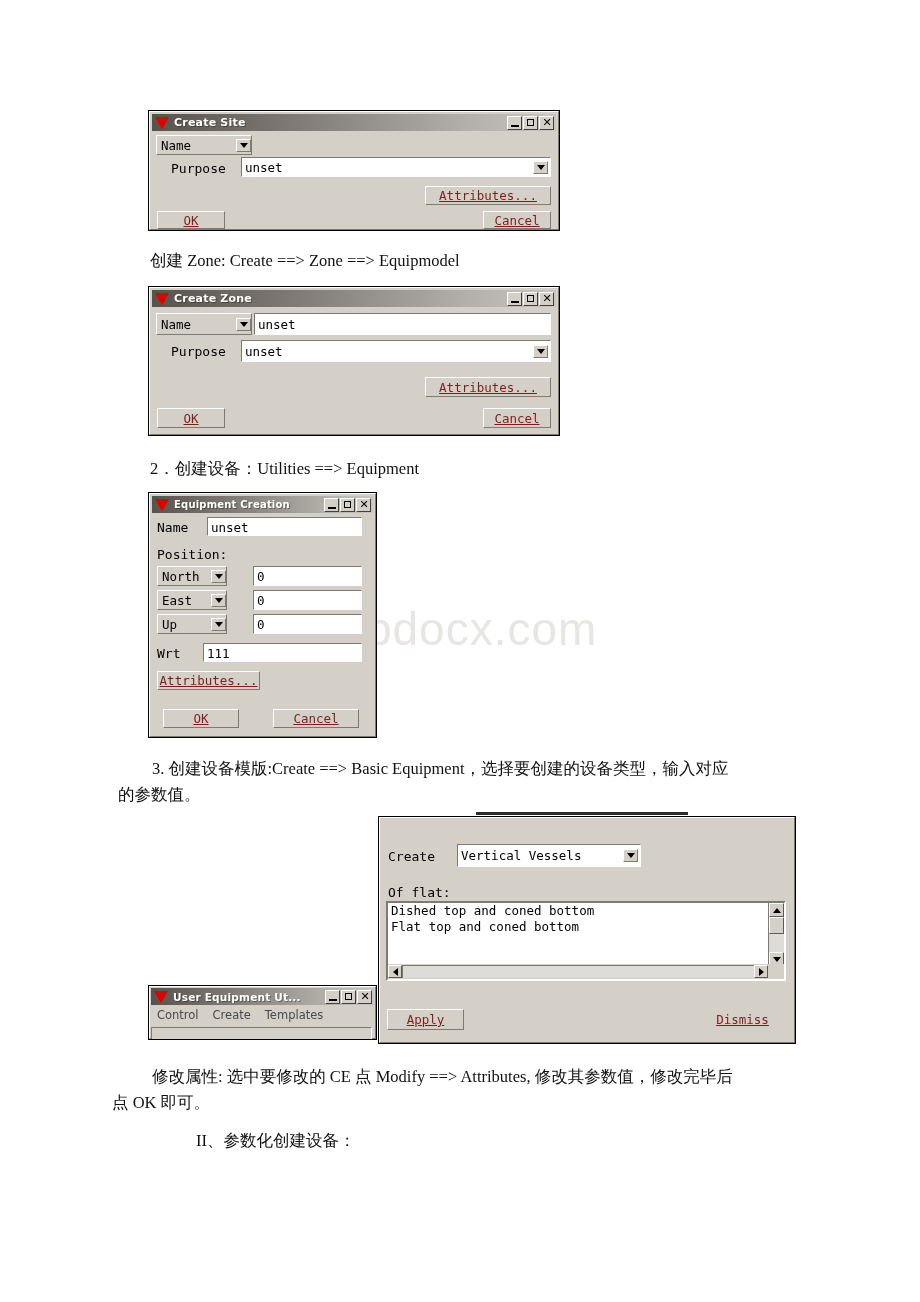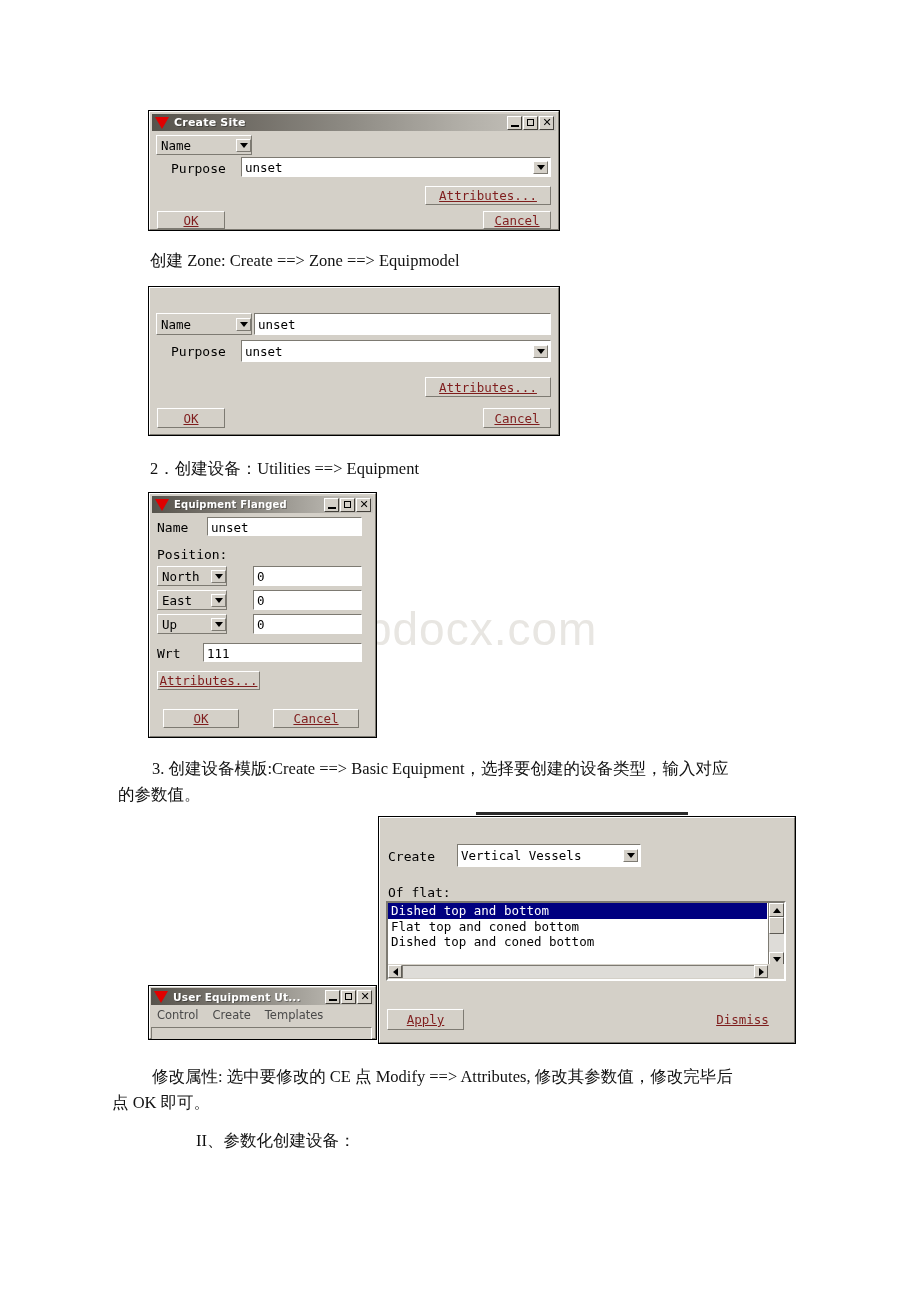--- a/index.html
+++ b/index.html
@@ -332,68 +332,78 @@
       <span>Cancel</span>
     </div>
   </div>
 </div>
 
 <div class="prose" style="left:150px; top:248px; width:600px;">创建 Zone: Create ==&gt; Zone ==&gt; Equipmodel</div>
 
 <div class="win" style="left:148px; top:286px; width:412px; height:150px;">
   <div class="win-inner">
 
-
-    <div class="mopt" style="position:absolute; left:7px; top:26px; width:96px; height:22px;">
-      <span>Name</span>
-      <span class="arrowbox">
-          <i></i>
-        </span>
-    </div>
-    <div class="mfield" style="position:absolute; left:105px; top:26px; width:297px; height:22px;">
-      <span>unset</span>
-    </div>
-
-    <div class="mlabel" style="position:absolute; left:22px; top:57px;">Purpose</div>
-    <div class="mcombo" style="position:absolute; left:92px; top:53px; width:310px; height:22px;">
-      <span>unset</span>
-      <span class="arrowbox">
-          <i></i>
-        </span>
-    </div>
-
-    <div class="mbtn" style="position:absolute; left:276px; top:90px; width:126px; height:20px;">
-      <span>Attributes...</span>
-    </div>
-
-    <div class="mbtn" style="position:absolute; left:8px; top:121px; width:68px; height:20px;">
-      <span>OK</span>
-    </div>
-    <div class="mbtn" style="position:absolute; left:334px; top:121px; width:68px; height:20px;">
-      <span>Cancel</span>
-    </div>
-  </div>
-</div>
-
-<div class="prose" style="left:150px; top:456px; width:600px;">2．创建设备：Utilities ==&gt; Equipment</div>
-
-<div class="win" style="left:148px; top:492px; width:229px; height:246px;">
-  <div class="win-inner">
-
     <div class="titlebar">
       <div class="tri"></div>
-      <div class="title-text" style="font-size:10px;">Equipment Flanged</div>
+      <div class="title-text">Create Zone</div>
       <div class="tb-spacer"></div>
       <div class="tb-btns">
         <div class="tb-btn tb-min"></div>
         <div class="tb-btn tb-max"></div>
         <div class="tb-btn tb-close"></div>
       </div>
     </div>
 
+    <div class="mopt" style="position:absolute; left:7px; top:26px; width:96px; height:22px;">
+      <span>Name</span>
+      <span class="arrowbox">
+          <i></i>
+        </span>
+    </div>
+    <div class="mfield" style="position:absolute; left:105px; top:26px; width:297px; height:22px;">
+      <span>unset</span>
+    </div>
+
+    <div class="mlabel" style="position:absolute; left:22px; top:57px;">Purpose</div>
+    <div class="mcombo" style="position:absolute; left:92px; top:53px; width:310px; height:22px;">
+      <span>unset</span>
+      <span class="arrowbox">
+          <i></i>
+        </span>
+    </div>
+
+    <div class="mbtn" style="position:absolute; left:276px; top:90px; width:126px; height:20px;">
+      <span>Attributes...</span>
+    </div>
+
+    <div class="mbtn" style="position:absolute; left:8px; top:121px; width:68px; height:20px;">
+      <span>OK</span>
+    </div>
+    <div class="mbtn" style="position:absolute; left:334px; top:121px; width:68px; height:20px;">
+      <span>Cancel</span>
+    </div>
+  </div>
+</div>
+
+<div class="prose" style="left:150px; top:456px; width:600px;">2．创建设备：Utilities ==&gt; Equipment</div>
+
+<div class="win" style="left:148px; top:492px; width:229px; height:246px;">
+  <div class="win-inner">
+
+    <div class="titlebar">
+      <div class="tri"></div>
+      <div class="title-text" style="font-size:10px;">Equipment Creation</div>
+      <div class="tb-spacer"></div>
+      <div class="tb-btns">
+        <div class="tb-btn tb-min"></div>
+        <div class="tb-btn tb-max"></div>
+        <div class="tb-btn tb-close"></div>
+      </div>
+    </div>
+
     <div class="mlabel" style="position:absolute; left:8px; top:27px;">Name</div>
     <div class="mfield" style="position:absolute; left:58px; top:24px; width:155px; height:19px;">
       <span>unset</span>
     </div>
 
     <div class="mlabel" style="position:absolute; left:8px; top:54px;">Position:</div>
 
     <div class="mopt" style="position:absolute; left:8px; top:73px; width:70px; height:20px;">
       <span>North</span>
       <span class="arrowbox">
@@ -456,23 +466,22 @@
       <span>Vertical Vessels</span>
       <span class="arrowbox">
           <i></i>
         </span>
     </div>
 
     <div class="mlabel" style="position:absolute; left:9px; top:68px;">Of flat:</div>
 
     <div class="listbox" style="position:absolute; left:7px; top:84px; width:400px; height:80px;">
       <div style="position:absolute; left:0; top:0; right:17px;">
-        <div class="lrow sel">Dished top and bottom</div>
+        <div class="lrow">Dished top and coned bottom</div>
         <div class="lrow">Flat top and coned bottom</div>
-        <div class="lrow">Dished top and coned bottom</div>
       </div>
 
       <div class="vscroll">
         <div class="sb-arrow" style="width:15px;height:14px;">
             <span class="up"></span>
           </div>
         <div class="sb-thumb" style="width:15px;height:17px;"></div>
         <div style="height:18px;background:repeating-conic-gradient(#ffffff 0% 25%,#bdb9b1 0% 50%) 50% / 2px 2px;"></div>
         <div class="sb-arrow" style="width:15px;height:14px;">
             <span class="down"></span>

